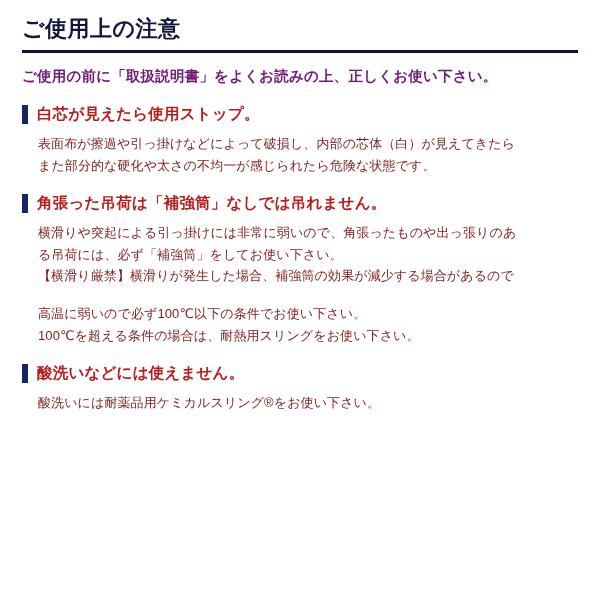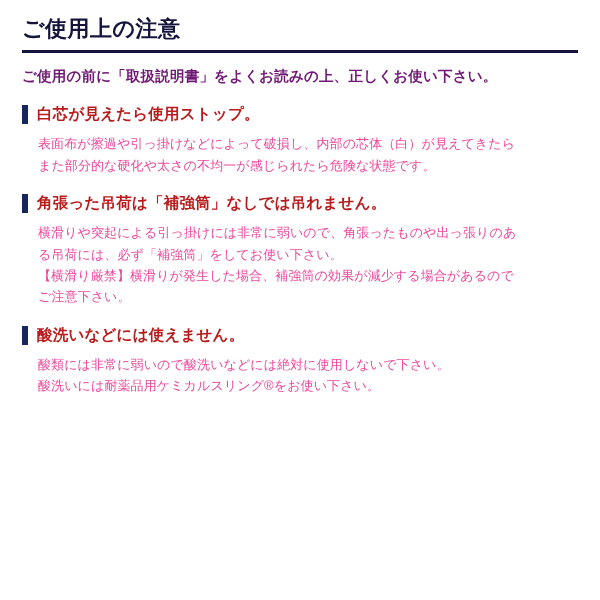--- a/index.html
+++ b/index.html
@@ -61,21 +61,21 @@
   .section-title {
     font-size: 15.5px;
     font-weight: bold;
     color: #b91c1c;
     line-height: 1.25;
     letter-spacing: 0.2px;
   }
   .section-body {
     margin-left: 16px;
     font-size: 13px;
-    color: #ec4899;
+    color: #7f1d1d;
     line-height: 1.65;
     letter-spacing: 0.1px;
   }
   .section-body p {
     margin: 0;
   }
 </style>
 </head>
 <body>
 
@@ -99,31 +99,33 @@
 
   <div class="section">
     <div class="section-head">
       <span class="bar"></span>
       <span class="section-title">角張った吊荷は「補強筒」なしでは吊れません。</span>
     </div>
     <div class="section-body">
       <p>横滑りや突起による引っ掛けには非常に弱いので、角張ったものや出っ張りのあ</p>
       <p>る吊荷には、必ず「補強筒」をしてお使い下さい。</p>
       <p>【横滑り厳禁】横滑りが発生した場合、補強筒の効果が減少する場合があるので</p>
-      <p>ご注意下さい。</p>
     </div>
   </div>
 
   <div class="section">
+    <div class="section-body">
+      <p>高温に弱いので必ず100℃以下の条件でお使い下さい。</p>
+      <p>100℃を超える条件の場合は、耐熱用スリングをお使い下さい。</p>
+    </div>
   </div>
 
   <div class="section">
     <div class="section-head">
       <span class="bar"></span>
       <span class="section-title">酸洗いなどには使えません。</span>
     </div>
     <div class="section-body">
-      <p>酸類には非常に弱いので酸洗いなどには絶対に使用しないで下さい。</p>
       <p>酸洗いには耐薬品用ケミカルスリング®をお使い下さい。</p>
     </div>
   </div>
 
 </div>
 
 </body></html>

